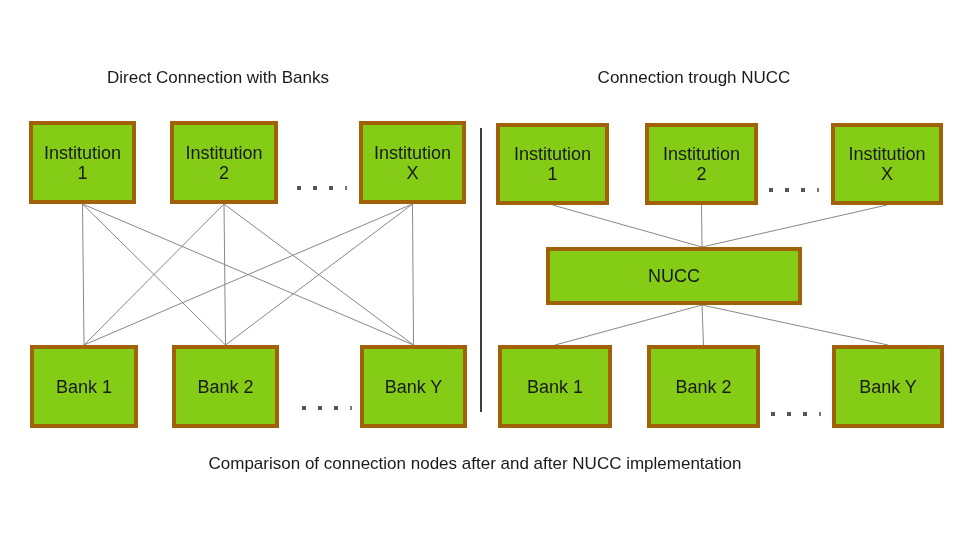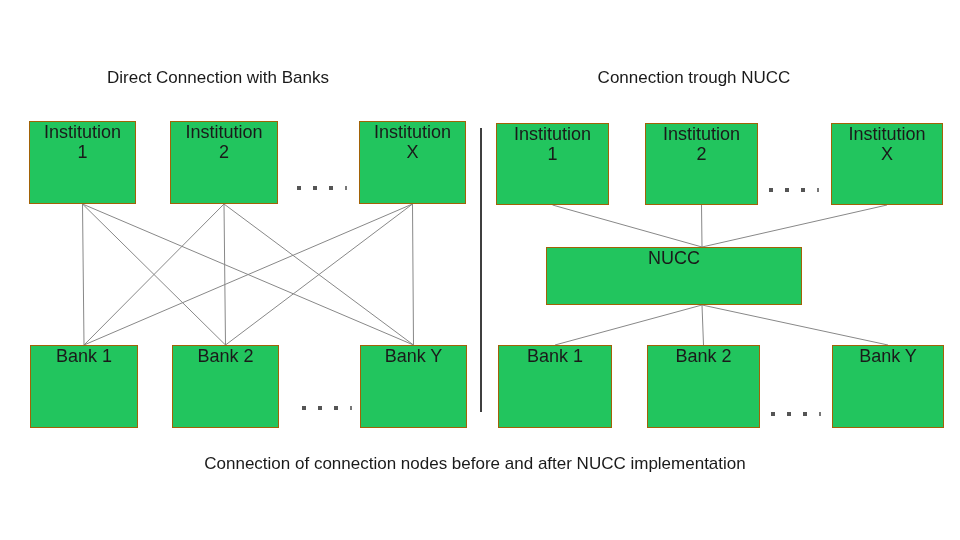--- a/index.html
+++ b/index.html
@@ -25,24 +25,24 @@
   .panel-title {
     position: absolute;
     width: 350px;
     text-align: center;
     font-size: 17px;
     line-height: 21px;
     color: #1a1a1a;
   }
   .node-box {
     position: absolute;
-    background: #22c55e;
-    border: 1px solid #a16207;
+    background: #84cc16;
+    border: 4px solid #a16207;
     display: flex;
-    align-items: flex-start;
+    align-items: center;
     justify-content: center;
     text-align: center;
     font-size: 18px;
     line-height: 20px;
     color: #1a1a1a;
     box-sizing: border-box;
   }
   .node-box .label {
     white-space: pre-line;
   }
@@ -195,15 +195,15 @@
   <div class="node-box r-by">
     <span class="label">Bank Y</span>
   </div>
   <div class="dots d-rb">
     <span class="dot"></span>
     <span class="dot"></span>
     <span class="dot"></span>
     <span class="dot thin"></span>
   </div>
 
-  <div class="caption">Connection of connection nodes before and after NUCC implementation</div>
+  <div class="caption">Comparison of connection nodes after and after NUCC implementation</div>
 
 </div>
 
 </body></html>

